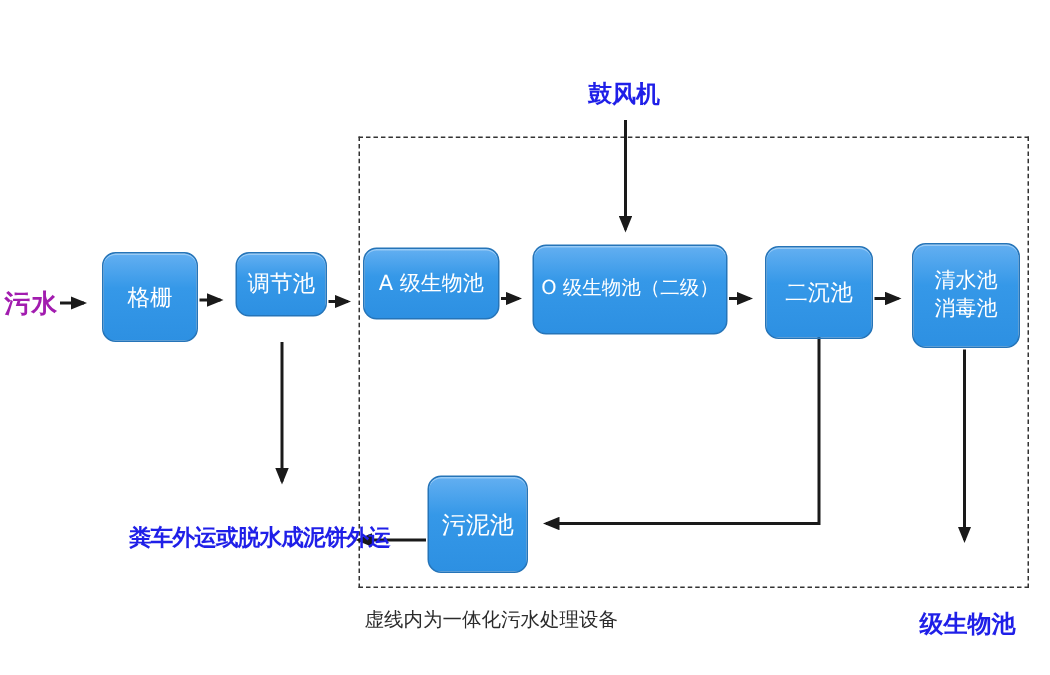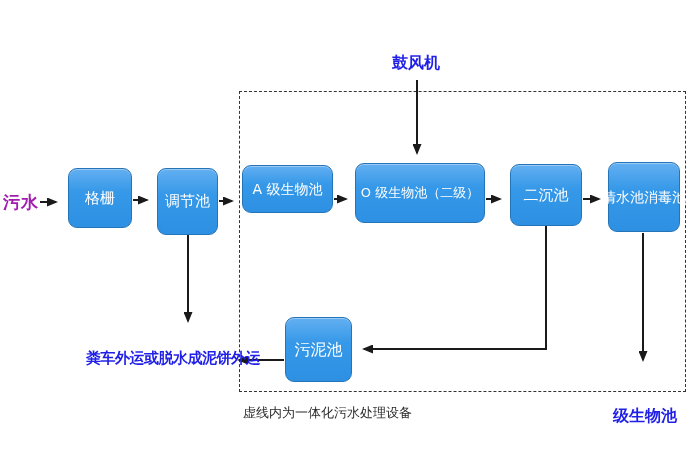--- a/index.html
+++ b/index.html
@@ -56,37 +56,37 @@
       <path d="M546,223 L546,349 L364,349" marker-end="url(#ah)"></path>
       <path d="M284,360 L239,360" marker-end="url(#ah)"></path>
       <path d="M643,233 L643,360" marker-end="url(#ah)"></path>
     </g>
   </svg>
 
   <div class="node" style="left:68px;top:168px;width:64px;height:60px;">
     <span>格栅</span>
   </div>
 
-  <div class="node" style="left:157px;top:168px;width:61px;height:67px;">
+  <div class="node" style="left:157px;top:168px;width:61px;height:43px;">
     <span>调节池</span>
   </div>
 
   <div class="node" style="left:242px;top:165px;width:91px;height:48px;font-size:14px;">
     <span>A 级生物池</span>
   </div>
 
   <div class="node" style="left:355px;top:163px;width:130px;height:60px;font-size:13px;">
     <span>O 级生物池（二级）</span>
   </div>
 
   <div class="node" style="left:510px;top:164px;width:72px;height:62px;align-items:center;">
     <span>二沉池</span>
   </div>
 
-  <div class="node" style="left:608px;top:162px;width:72px;height:70px;flex-direction:row;font-size:14px;">
+  <div class="node" style="left:608px;top:162px;width:72px;height:70px;flex-direction:column;font-size:14px;">
     <span>清水池</span>
     <span>消毒池</span>
   </div>
 
   <div class="node" style="left:285px;top:317px;width:67px;height:65px;font-size:16px;">
     <span>污泥池</span>
   </div>
 
   <div class="lbl lbl-black" style="left:3px;top:191px;font-size:17px;letter-spacing:1px;">污水</div>
 

